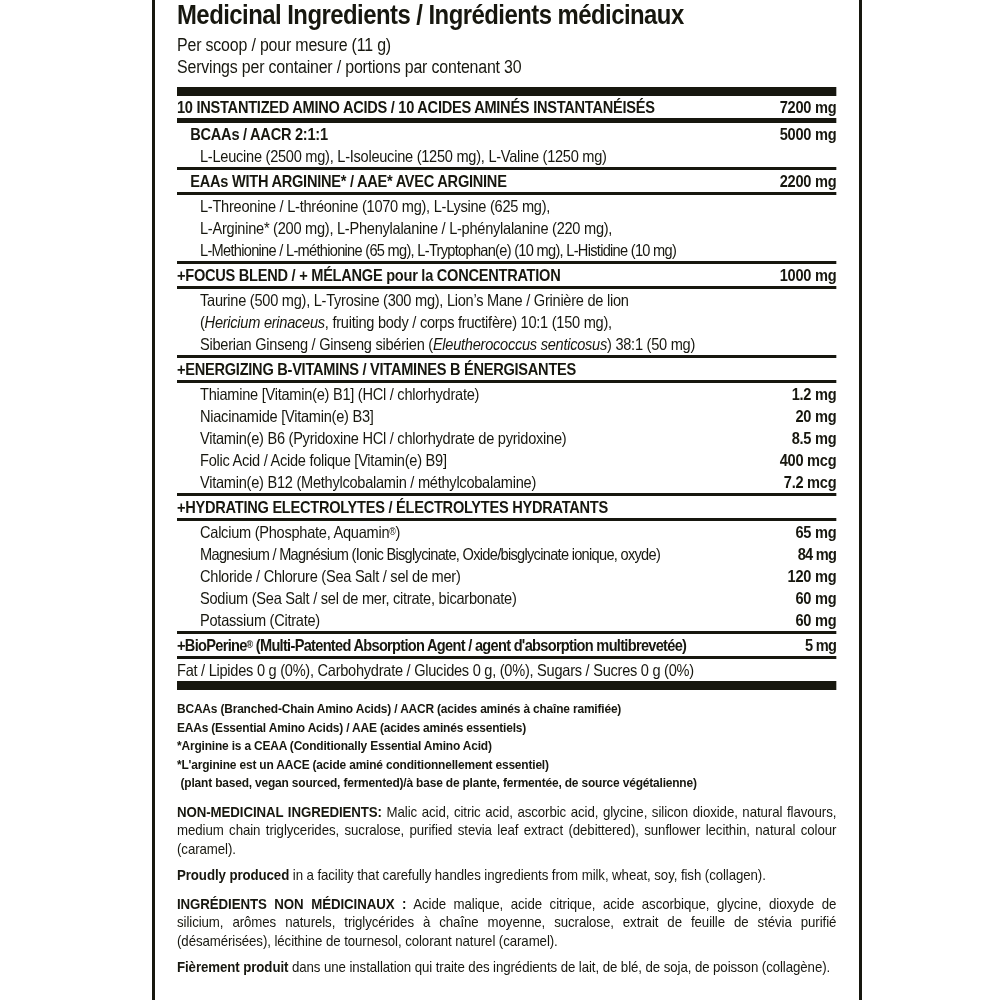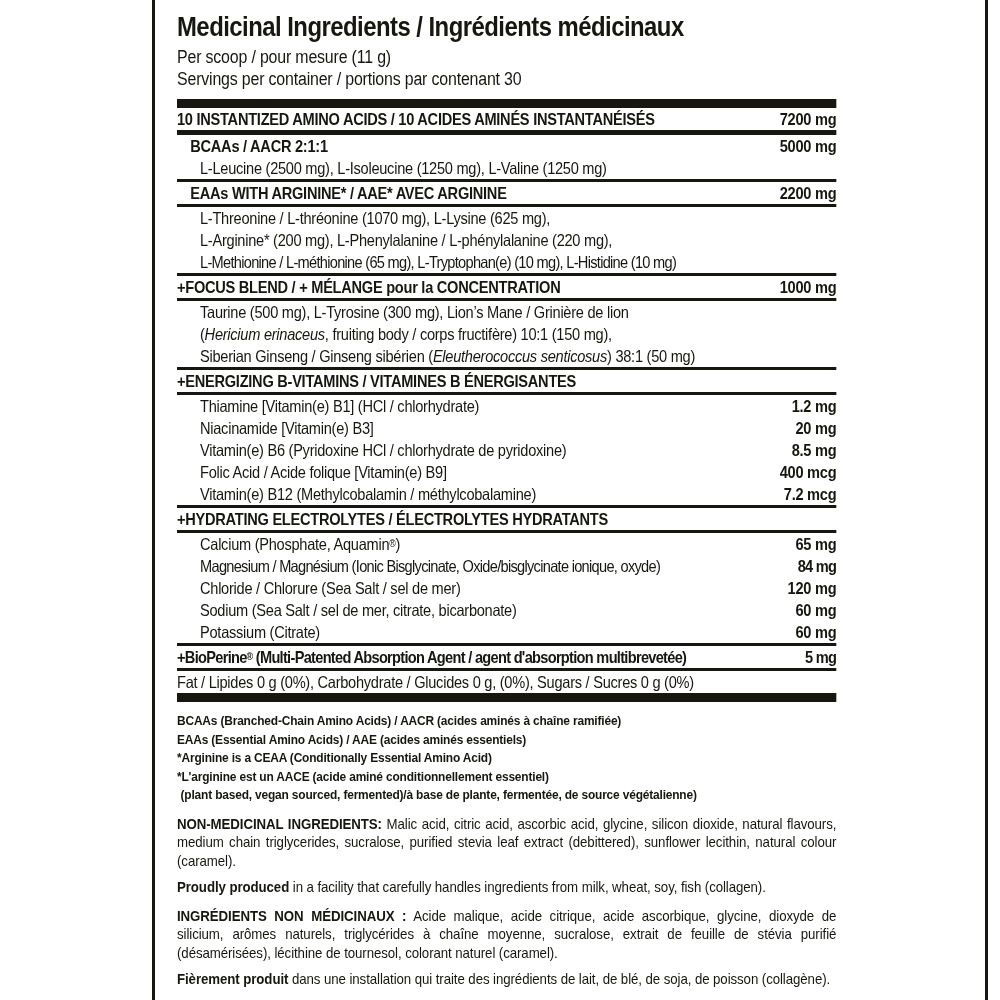--- a/index.html
+++ b/index.html
@@ -6,25 +6,25 @@
     margin: 0; padding: 0;
     width: 1000px; height: 1000px;
     background: #ffffff;
     font-family: "Liberation Sans", sans-serif;
     color: #17170f;
     overflow: hidden;
   }
   .panel {
     position: absolute;
     left: 152px; top: 0;
-    width: 836px; height: 1000px;
+    width: 710px; height: 1000px;
     box-sizing: border-box;
     border-left: 3px solid #17170f;
     border-right: 3px solid #17170f;
-    padding: 12px 0 0 0;
+    padding: 0 0 0 0;
     background: #ffffff;
   }
   
   .content {
     width: 745px;
     margin-left: 22px;
     transform: scaleX(0.885);
     transform-origin: left top;
   }
   .title {

